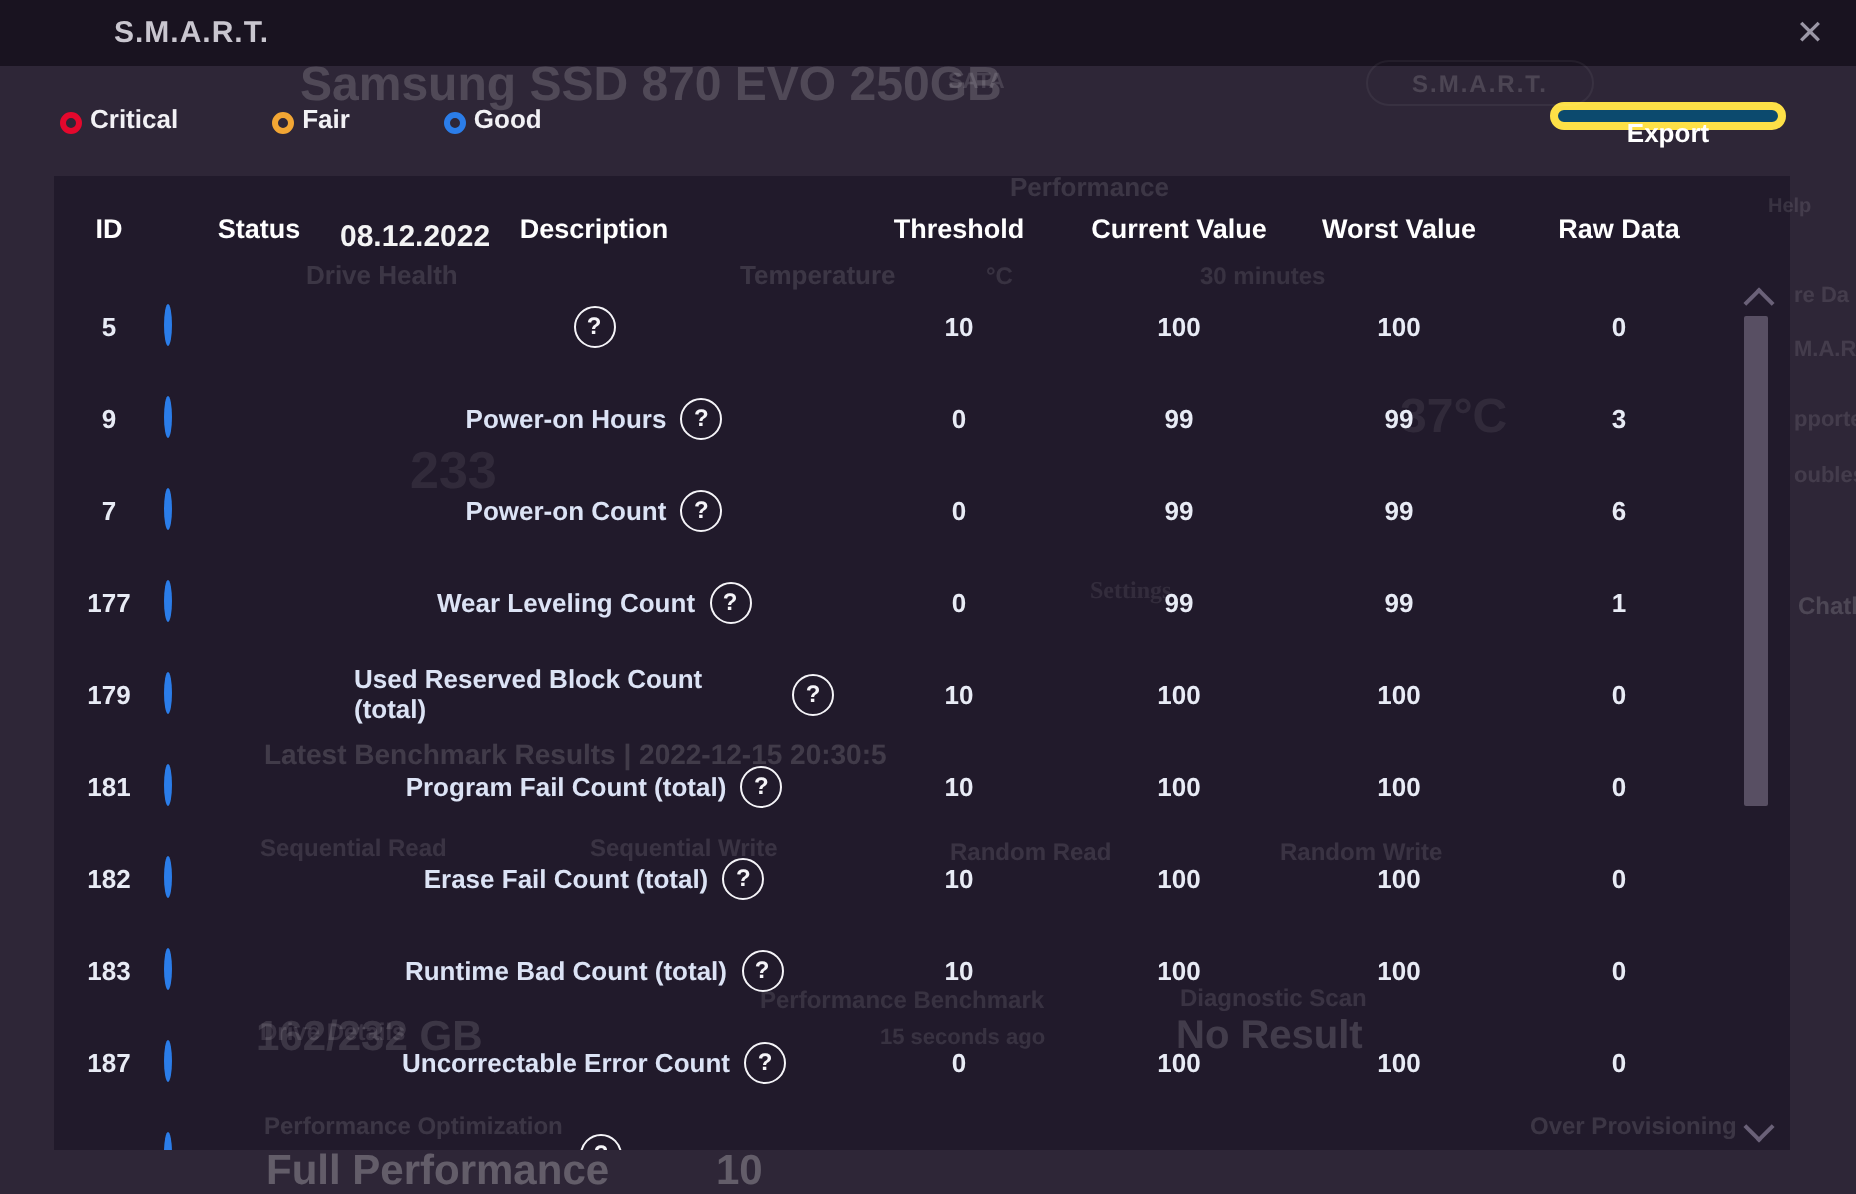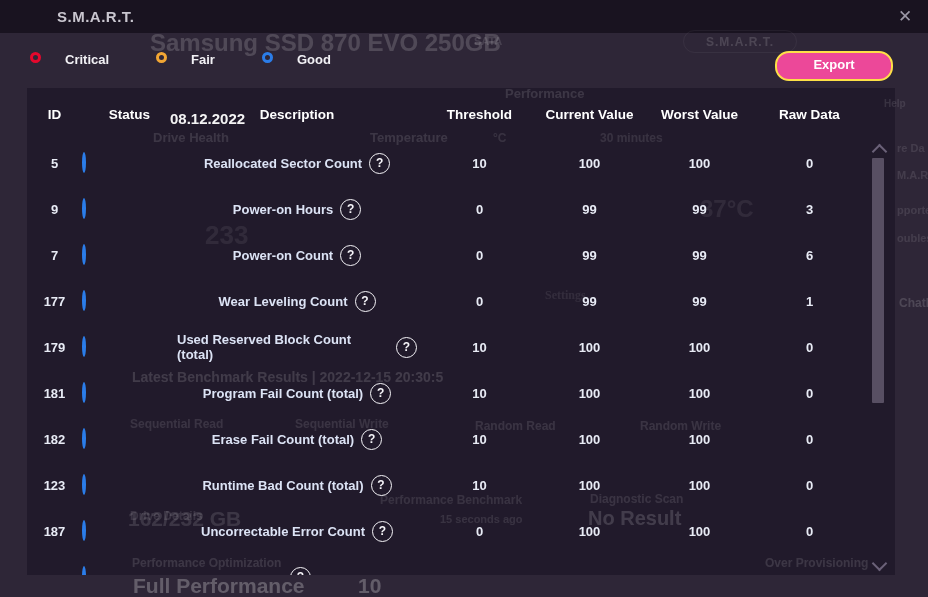--- a/index.html
+++ b/index.html
@@ -18,27 +18,27 @@
     position:absolute;left:57px;top:8px;font-size:15px;font-weight:700;
     color:#c9c6cf;letter-spacing:.5px;
   }
   .close-btn{
     position:absolute;right:12px;top:6px;width:22px;height:22px;
     color:#9b97a6;font-size:17px;line-height:22px;text-align:center;
     cursor:pointer;font-weight:400;
   }
   
   .legend{position:absolute;left:30px;top:52px;display:flex;gap:47px;z-index:3;}
-  .legend-item{display:flex;align-items:flex-start;gap:24px;}
+  .legend-item{display:flex;align-items:flex-end;gap:4px;}
   .ring{width:11px;height:11px;border-radius:50%;border:3px solid #888;box-sizing:border-box;}
   .legend-label{font-size:13px;font-weight:700;color:#f2f1f5;}
   
   .export-btn{
-    position:absolute;left:775px;top:51px;width:118px;height:30px;z-index:3;
-    border:2px solid #fde047;border-radius:14px;background:#ec4899;
+    position:absolute;left:775px;top:51px;width:118px;height:14px;z-index:3;
+    border:4px solid #fde047;border-radius:14px;background:#0c4a6e;
     color:#ffffff;font-size:13px;font-weight:700;text-align:center;
     line-height:23px;box-sizing:border-box;cursor:pointer;
   }
   
   .smart-table{
     position:absolute;left:27px;top:88px;width:868px;height:487px;
     background:#211a2b;overflow:hidden;z-index:2;
   }
   .trow{
     display:grid;
@@ -121,21 +121,20 @@
       <div class="hcell">Threshold</div>
       <div class="hcell">Current Value</div>
       <div class="hcell">Worst Value</div>
       <div class="hcell">Raw Data</div>
     </div>
   <div id="tbody">
   <div class="trow datarow">
     <div class="cell">5</div>
     <div><span class="status-ring"></span></div>
     <div class="desc-cell">
-      <span>Reallocated Sector Count</span>
       <span class="help-icon">?</span>
     </div>
     <div class="cell">10</div>
     <div class="cell">100</div>
     <div class="cell">100</div>
     <div class="cell">0</div>
     <div></div>
   </div>
 
   <div class="trow datarow">
@@ -216,21 +215,21 @@
       <span class="help-icon">?</span>
     </div>
     <div class="cell">10</div>
     <div class="cell">100</div>
     <div class="cell">100</div>
     <div class="cell">0</div>
     <div></div>
   </div>
 
   <div class="trow datarow">
-    <div class="cell">123</div>
+    <div class="cell">183</div>
     <div><span class="status-ring"></span></div>
     <div class="desc-cell">
       <span>Runtime Bad Count (total)</span>
       <span class="help-icon">?</span>
     </div>
     <div class="cell">10</div>
     <div class="cell">100</div>
     <div class="cell">100</div>
     <div class="cell">0</div>
     <div></div>

